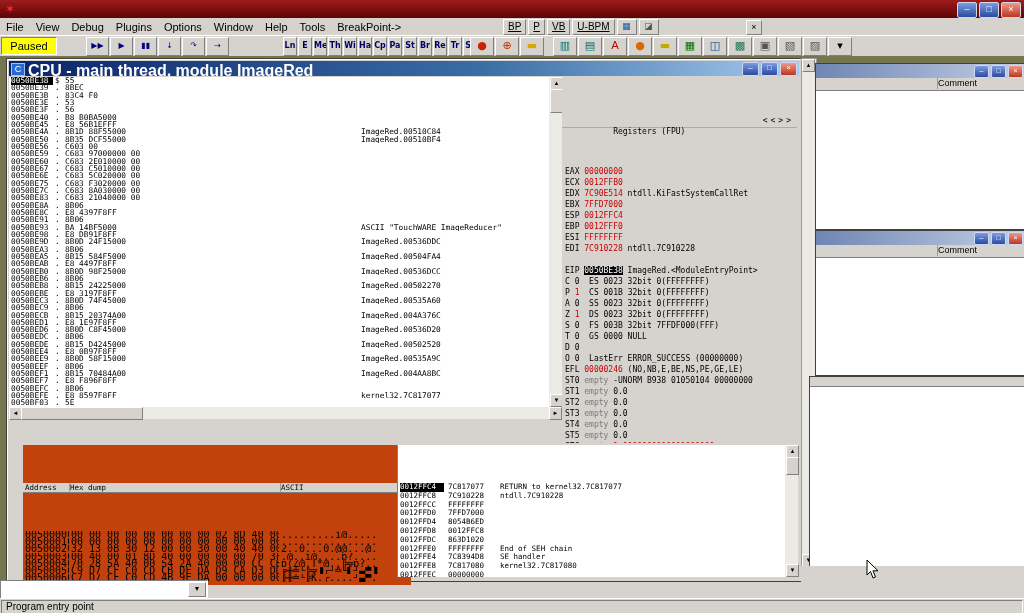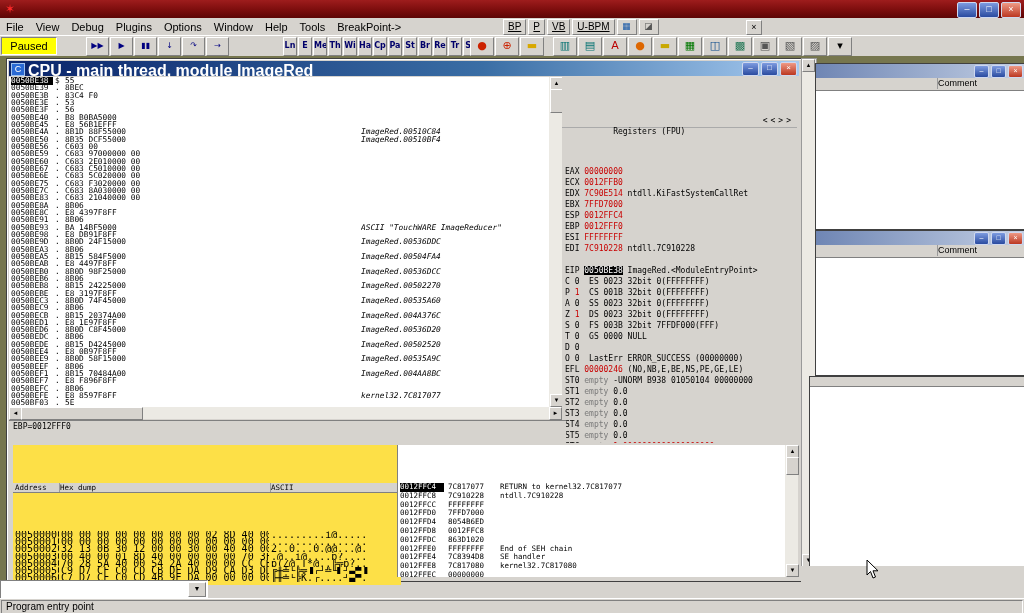--- a/index.html
+++ b/index.html
@@ -51,39 +51,39 @@
   
   .mono{font-family:"DejaVu Sans Mono",monospace;white-space:pre;}
   .disasm{position:absolute;left:2px;top:18px;width:540px;height:330px;background:#fff;overflow:hidden;}
   .drow{position:relative;height:7.33px;line-height:7.5px;font-size:7.8px;}
   .drow span{position:absolute;top:0;overflow:hidden;}
   .c-addr{left:2px;width:42px;color:#000;}
   .c-addr.sel{background:#000;color:#fff;}
   .c-mark{left:46px;width:8px;}
   .c-bytes{left:56px;width:94px;}
   .c-insn{left:152px;width:198px;}
-  .c-cmt{left:352px;right:1px;font-style:italic;}
+  .c-cmt{left:352px;right:1px;}
   .sg-n{color:#000;}
   .sg-r{color:#c80000;} .sg-rb{color:#ffffff;background:#000;} .sg-g{color:#7a7a7a;}
   
   .vscroll{position:absolute;width:13px;background:#eceae4;}
   .hscroll{position:absolute;height:12px;background:#eceae4;}
   .sarrow{position:absolute;width:11px;height:11px;font-size:6px;line-height:10px;text-align:center;color:#000;}
   .sthumb{position:absolute;background:#d6d3ce;border:1px solid;border-color:#fff #808080 #808080 #fff;}
   
   .regs{position:absolute;left:555px;top:18px;width:235px;height:366px;background:#d6d3ce;overflow:hidden;}
   .regs-head{position:relative;height:12px;font-size:8px;line-height:11px;padding-left:3px;
     border-bottom:1px solid #aaa;}
   .regs-nav{position:absolute;right:3px;top:0;font-size:8px;letter-spacing:3px;}
   .rline{height:11px;line-height:11px;font-size:8px;padding-left:3px;overflow:hidden;}
   
   .infopane{position:absolute;left:2px;top:361px;width:553px;height:22px;background:#d6d3ce;
     border-top:1px solid #808080;font-size:8px;line-height:10px;padding:1px 0 0 4px;color:#000;}
   
-  .dump{position:absolute;left:6px;top:386px;width:388px;height:140px;background:#fde047;overflow:hidden;}
+  .dump{position:absolute;left:16px;top:386px;width:388px;height:140px;background:#c2410c;overflow:hidden;}
   .dump-head{height:9px;background:#d6d3ce;border-bottom:1px solid #808080;position:relative;
     font-size:7.5px;line-height:9px;}
   .dump-head span{position:absolute;top:0;border-right:1px solid #9a9a9a;padding-left:2px;}
   .dh-0{left:0;width:44px;} .dh-1{left:45px;width:210px;} .dh-2{left:256px;right:0;border-right:none;}
   .durow{position:relative;height:7.23px;line-height:7.35px;font-size:10px;}
   .durow span{position:absolute;top:0;overflow:hidden;color:#000;}
   .c-da{left:2px;width:44px;} .c-dh{left:48px;width:208px;} .c-ds{left:258px;right:1px;}
   
   .stack{position:absolute;left:390px;top:386px;width:388px;height:132px;background:#fff;overflow:hidden;
     border-left:1px solid #808080;}
@@ -224,21 +224,20 @@
       </div>
 
       <div class="regs mono">
         <div class="regs-head">
           <span>Registers (FPU)</span>
           <span class="regs-nav" id="regs-nav"><span>&lt;</span><span>&lt;</span><span>&gt;</span><span>&gt;</span></span>
         </div>
         <div id="reg-lines"><div class="rline"><span class="sg-n">EAX </span><span class="sg-r">00000000</span></div><div class="rline"><span class="sg-n">ECX </span><span class="sg-r">0012FFB0</span></div><div class="rline"><span class="sg-n">EDX </span><span class="sg-r">7C90E514</span><span class="sg-n"> ntdll.KiFastSystemCallRet</span></div><div class="rline"><span class="sg-n">EBX </span><span class="sg-r">7FFD7000</span></div><div class="rline"><span class="sg-n">ESP </span><span class="sg-r">0012FFC4</span></div><div class="rline"><span class="sg-n">EBP </span><span class="sg-r">0012FFF0</span></div><div class="rline"><span class="sg-n">ESI </span><span class="sg-r">FFFFFFFF</span></div><div class="rline"><span class="sg-n">EDI </span><span class="sg-r">7C910228</span><span class="sg-n"> ntdll.7C910228</span></div><div class="rline"><span class="sg-n"></span></div><div class="rline"><span class="sg-n">EIP </span><span class="sg-rb">0050BE38</span><span class="sg-n"> ImageRed.&lt;ModuleEntryPoint&gt;</span></div><div class="rline"><span class="sg-n">C 0  ES 0023 32bit 0(FFFFFFFF)</span></div><div class="rline"><span class="sg-n">P </span><span class="sg-r">1</span><span class="sg-n">  CS 001B 32bit 0(FFFFFFFF)</span></div><div class="rline"><span class="sg-n">A 0  SS 0023 32bit 0(FFFFFFFF)</span></div><div class="rline"><span class="sg-n">Z </span><span class="sg-r">1</span><span class="sg-n">  DS 0023 32bit 0(FFFFFFFF)</span></div><div class="rline"><span class="sg-n">S 0  FS 003B 32bit 7FFDF000(FFF)</span></div><div class="rline"><span class="sg-n">T 0  GS 0000 NULL</span></div><div class="rline"><span class="sg-n">D 0</span></div><div class="rline"><span class="sg-n">O 0  LastErr ERROR_SUCCESS (00000000)</span></div><div class="rline"><span class="sg-n">EFL </span><span class="sg-r">00000246</span><span class="sg-n"> (NO,NB,E,BE,NS,PE,GE,LE)</span></div><div class="rline"><span class="sg-n">ST0 </span><span class="sg-g">empty </span><span class="sg-n">-UNORM B938 01050104 00000000</span></div><div class="rline"><span class="sg-n">ST1 </span><span class="sg-g">empty </span><span class="sg-n">0.0</span></div><div class="rline"><span class="sg-n">ST2 </span><span class="sg-g">empty </span><span class="sg-n">0.0</span></div><div class="rline"><span class="sg-n">ST3 </span><span class="sg-g">empty </span><span class="sg-n">0.0</span></div><div class="rline"><span class="sg-n">ST4 </span><span class="sg-g">empty </span><span class="sg-n">0.0</span></div><div class="rline"><span class="sg-n">ST5 </span><span class="sg-g">empty </span><span class="sg-n">0.0</span></div><div class="rline"><span class="sg-n">ST6 </span><span class="sg-g">empty </span><span class="sg-r">1.0000000000000000000</span></div></div>
       </div>
 
-      <div class="infopane mono">EBP=0012FFF0</div>
 
       <div class="dump mono">
         <div class="dump-head">
           <span class="dh-0">Address</span>
           <span class="dh-1">Hex dump</span>
           <span class="dh-2">ASCII</span>
         </div>
         <div id="dump-rows"><div class="durow"><span class="c-da">00500000</span><span class="c-dh">00 00 00 00 00 00 00 00 02 8D 40 00 00 00 00 00</span><span class="c-ds">.........ì@.....</span></div><div class="durow"><span class="c-da">00500010</span><span class="c-dh">00 00 00 00 00 00 00 00 00 00 00 00 00 00 00 00</span><span class="c-ds">................</span></div><div class="durow"><span class="c-da">00500020</span><span class="c-dh">32 13 0B 30 12 00 00 30 00 40 40 00 00 12 40 00</span><span class="c-ds">2..0...0.@@...@.</span></div><div class="durow"><span class="c-da">00500030</span><span class="c-dh">00 40 00 01 8D 40 00 00 00 00 70 3F 00 00 00 00</span><span class="c-ds">.@..ì@....p?....</span></div><div class="durow"><span class="c-da">00500040</span><span class="c-dh">70 28 5A 40 00 54 2A 40 00 00 CC CB 70 3F 00 00</span><span class="c-ds">p(Z@.T*@..╠╦p?..</span></div><div class="durow"><span class="c-da">00500050</span><span class="c-dh">C9 D7 CF C0 CD CB DE DA D9 CA D3 DD D9 DC DF DE</span><span class="c-ds">╔╫╧└╠╦▐┌┘╩╙▌┘▄▀▐</span></div><div class="durow"><span class="c-da">00500060</span><span class="c-dh">C7 D7 CF C0 CD 4B 9E DA 00 00 00 00 D9 DC DF 00</span><span class="c-ds">╟╫╧└╠K.┌....┘▄▀.</span></div></div>
       </div>
 

